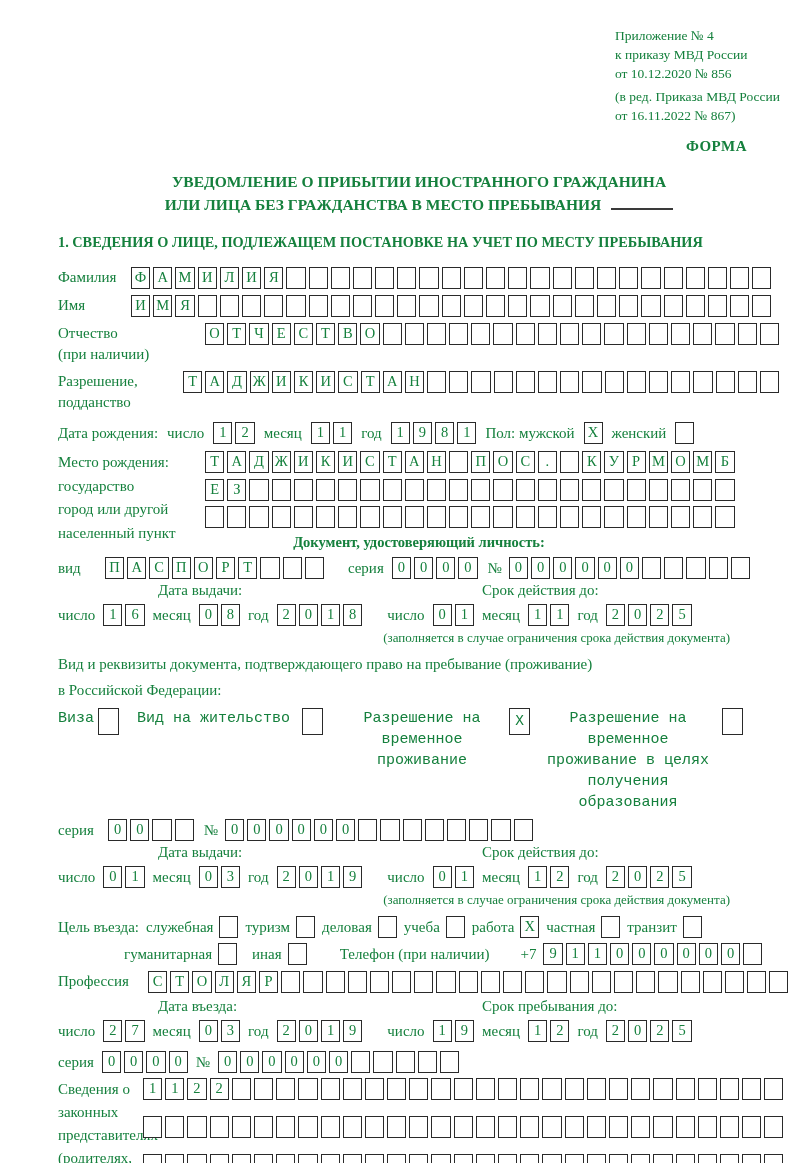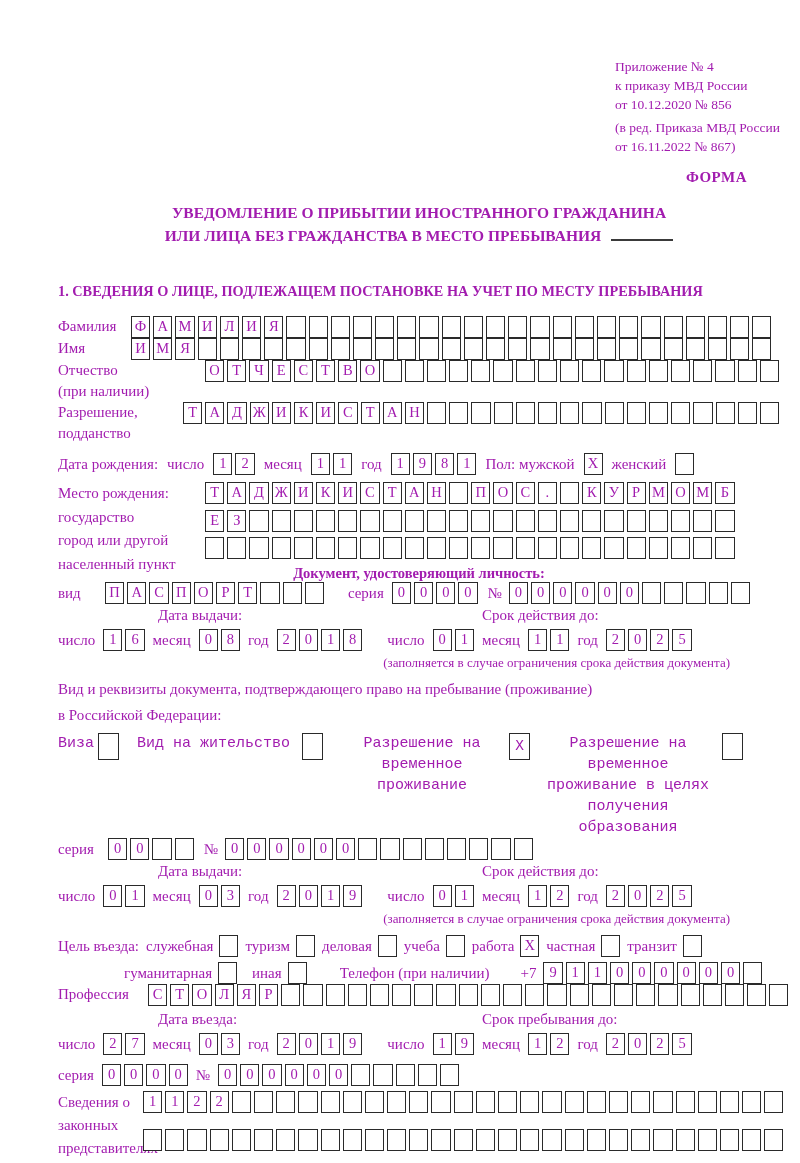--- a/index.html
+++ b/index.html
@@ -1,31 +1,31 @@
 <!DOCTYPE html>
 <html><head>
 <meta charset="utf-8">
 <style>
   * { box-sizing: border-box; }
   html,body { margin:0; padding:0; background:#e8e8e8; }
   .page {
     width:800px; height:1163px; margin:0 auto; background:#ffffff;
-    font-family:"Liberation Serif","DejaVu Serif",serif; color:#a21caf;
-    padding:57px 20px 0 58px; position:relative; overflow:hidden;
+    font-family:"Liberation Serif","DejaVu Serif",serif; color:#15803d;
+    padding:26px 20px 0 58px; position:relative; overflow:hidden;
   }
   
   .hdr-block { margin-left:557px; font-size:13.5px; line-height:19px; width:190px; }
   .hdr-block .sub { margin-top:4px; }
   .forma { text-align:right; padding-right:33px; font-weight:bold; font-size:15px; margin-top:13px; letter-spacing:.5px; }
   
   .title { margin-top:15px; text-align:center; font-weight:bold; font-size:15.5px; line-height:23px; }
   .t-underline { display:inline-block; width:62px; border-bottom:2.2px solid #3a3a3a; height:14px; margin-left:10px; }
-  .sec-title { margin-top:36px; font-weight:bold; font-size:14.3px; }
-  
-  .frow { display:flex; align-items:flex-start; }
+  .sec-title { margin-top:18px; font-weight:bold; font-size:14.3px; }
+  
+  .frow { display:flex; align-items:flex-start; margin-top:6px; }
   .frow.center { align-items:center; }
   .flabel { font-size:15px; line-height:21px; flex-shrink:0; }
   .slabel { font-size:15px; flex-shrink:0; white-space:nowrap; }
   .w73  { width:73px; }  .w125 { width:125px; } .w147 { width:147px; }
   .w47  { width:47px; }  .w50  { width:50px; }  .w90  { width:90px; }
   .w187 { width:187px; }
   .cells { display:flex; column-gap:3px; flex-shrink:0; }
   .cell {
     width:19.2px; height:22px; border:1.6px solid #2a2a2a; flex:0 0 19.2px;
     text-align:center; font-size:14.5px; line-height:18px; background:#fff;

